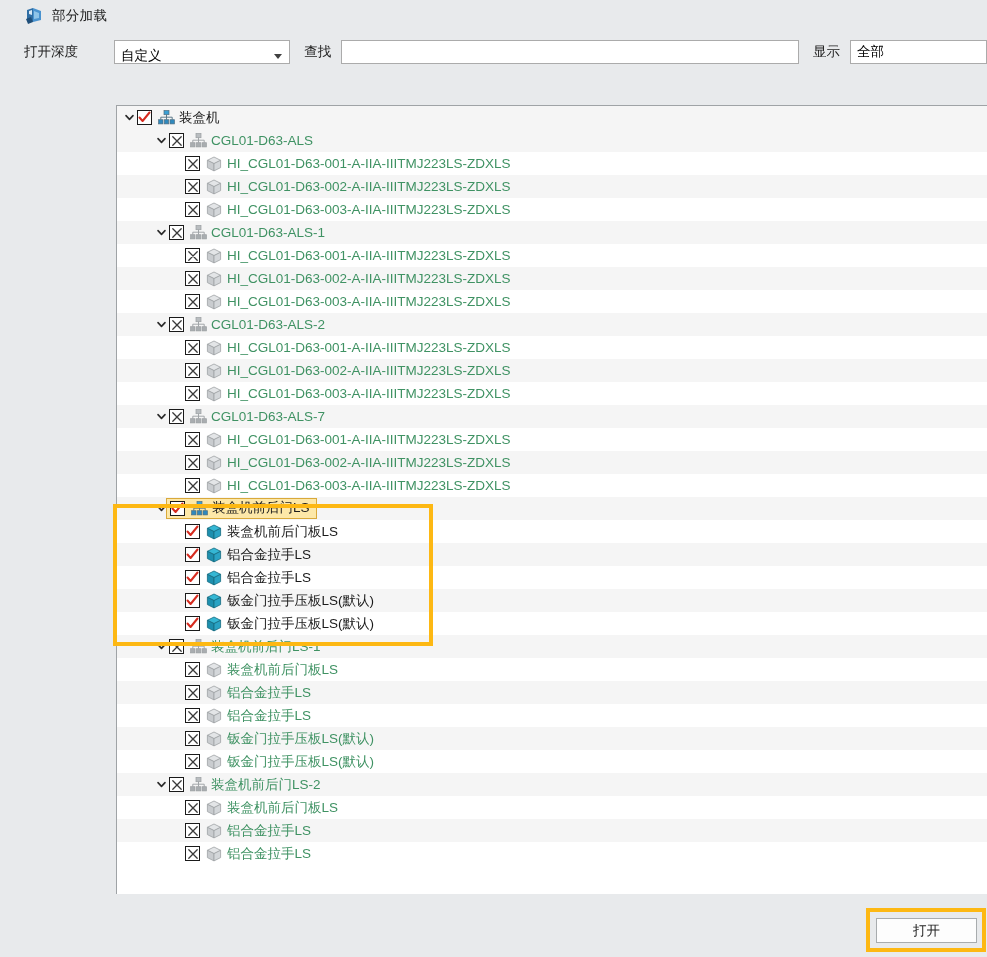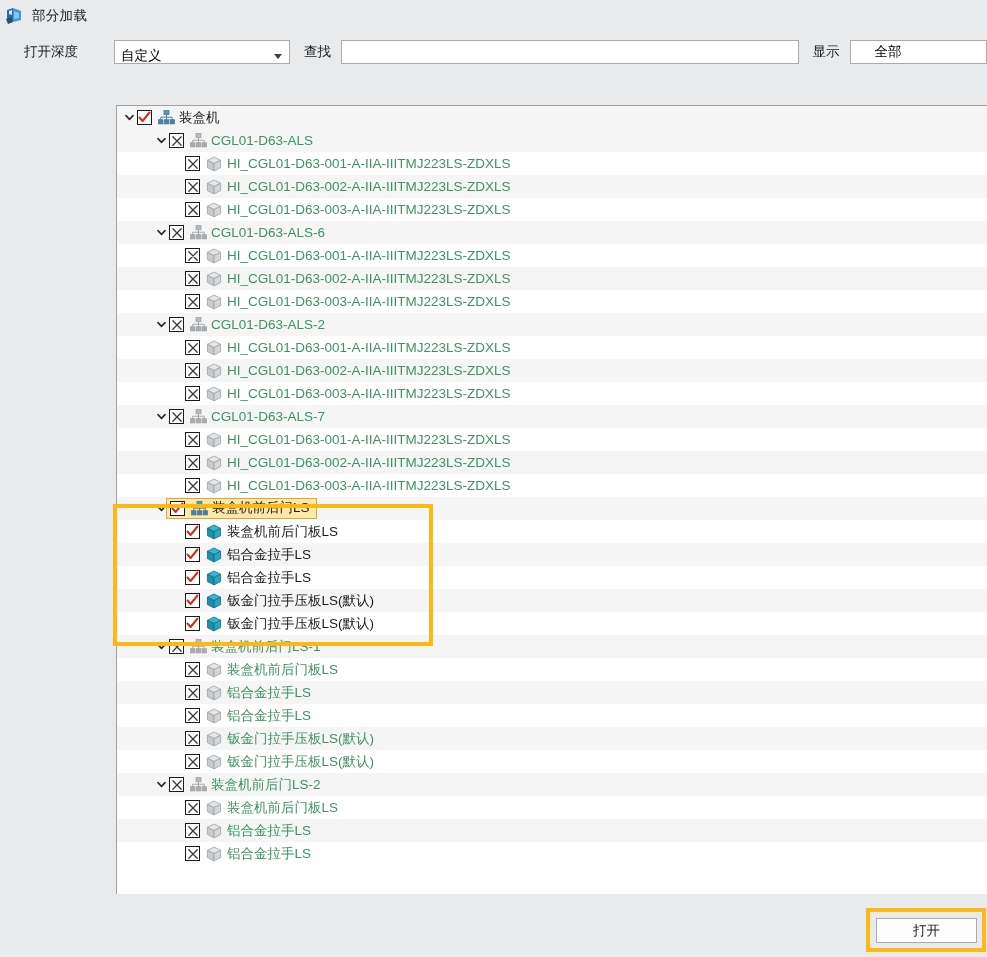--- a/index.html
+++ b/index.html
@@ -17,20 +17,21 @@
     position: relative;
   }
 
   
   .titlebar {
     height: 32px;
     display: flex;
     align-items: center;
     padding-left: 4px;
     gap: 8px;
+    margin-left: 20px;
   }
   .app-icon {
     width: 20px; height: 20px;
     position: relative;
     flex: 0 0 auto;
   }
   .app-icon svg { display:block; }
   .title-text {
     font-size: 13.5px;
     color: #1a1a1a;
@@ -84,21 +85,21 @@
   }
   .show-label { margin: 0 10px 0 14px; }
   .show-box {
     width: 140px;
     height: 24px;
     background: #fff;
     border: 1px solid #ababab;
     box-sizing: border-box;
     display: flex;
     align-items: center;
-    padding-left: 24px;
+    padding-left: 6px;
     font-size: 13.5px;
   }
 
   
   .tree-panel {
     position: absolute;
     left: 116px;
     top: 105px;
     width: 871px;
     height: 789px;
@@ -367,21 +368,21 @@
         </span>
         <span class="nicon">
           <svg width="17" height="15" viewBox="0 0 17 15">
             <rect x="6" y="0.5" width="5" height="4.2" fill="#b9bdc0" stroke="#9a9ea1" stroke-width="0.7"></rect>
             <path d="M8.5 4.7 L8.5 7.2 M2.8 7.2 L14.2 7.2 M2.8 7.2 L2.8 9.6 M8.5 7.2 L8.5 9.6 M14.2 7.2 L14.2 9.6" stroke="#9a9ea1" stroke-width="0.9" fill="none"></path>
             <rect x="0.6" y="9.7" width="4.4" height="4.2" fill="#a9adb0" stroke="#9a9ea1" stroke-width="0.7"></rect>
             <rect x="6.3" y="9.7" width="4.4" height="4.2" fill="#a9adb0" stroke="#9a9ea1" stroke-width="0.7"></rect>
             <rect x="12" y="9.7" width="4.4" height="4.2" fill="#a9adb0" stroke="#9a9ea1" stroke-width="0.7"></rect>
           </svg>
         </span>
-        <span class="nlabel unloaded">CGL01-D63-ALS-6</span>
+        <span class="nlabel unloaded">CGL01-D63-ALS-1</span>
       </span>
     </div>
     <div class="tree-row plain">
       <span class="indent" style="width: 52px;"></span>
       <span class="chev empty"></span>
       <span style="display: inline-flex; align-items: center;">
         <span class="cb">
           <svg width="12" height="12" viewBox="0 0 12 12">
             <path d="M1.8 1.8 L10.2 10.2 M10.2 1.8 L1.8 10.2" stroke="#3a3a3a" stroke-width="1.3" stroke-linecap="round"></path>
           </svg>

